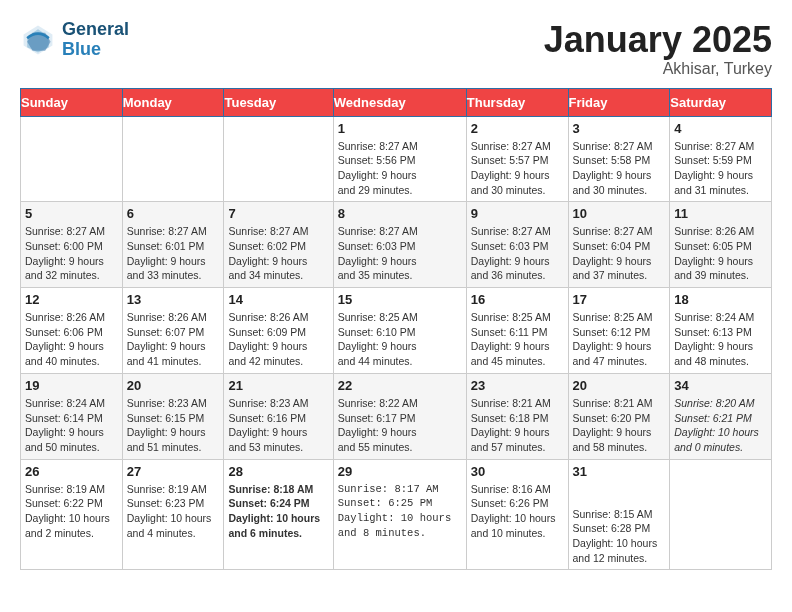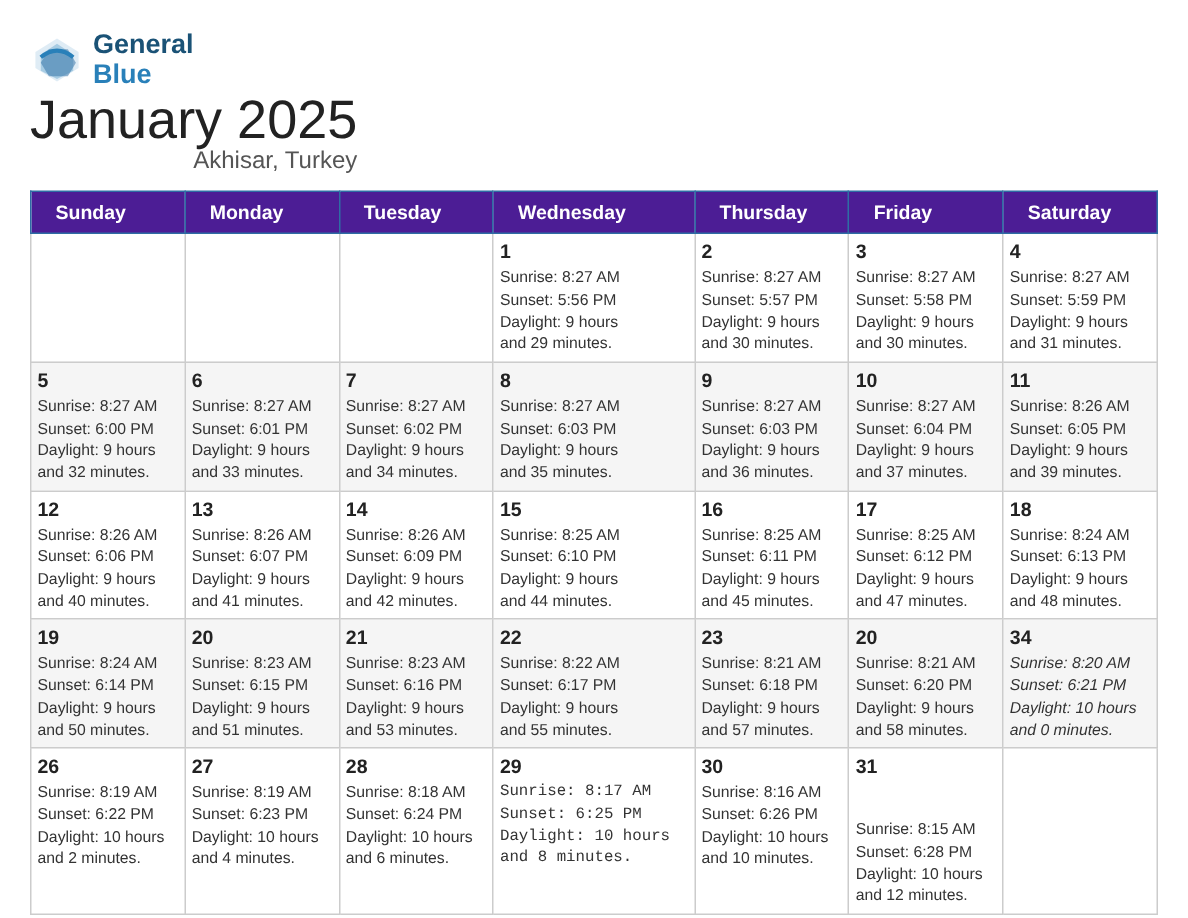--- a/index.html
+++ b/index.html
@@ -8,21 +8,20 @@
       background: #fff;
       width: 792px;
       min-height: 612px;
       padding: 20px;
     }
     .header {
       display: flex;
       justify-content: space-between;
       align-items: flex-start;
       margin-bottom: 10px;
-      flex-direction: column;
     }
     .logo {
       display: flex;
       align-items: center;
       gap: 6px;
     }
     .logo-text {
       font-size: 18px;
       font-weight: bold;
       color: #1a5276;
@@ -33,37 +32,37 @@
     }
     .logo-icon {
       width: 36px;
       height: 36px;
     }
     .title-block {
       text-align: right;
     }
     .month-title {
       font-size: 36px;
-      font-weight: normal;
+      font-weight: bold;
       color: #222;
       line-height: 1.1;
     }
     .subtitle {
       font-size: 16px;
       color: #555;
     }
     table {
       width: 100%;
       border-collapse: collapse;
       font-size: 11px;
     }
     thead tr th {
-      background-color: #4c1d95;
+      background-color: #ef4444;
       color: #fff;
-      padding: 6px 16px;
+      padding: 6px 0;
       text-align: left;
       font-size: 13px;
       font-weight: bold;
       border: 1px solid #2e6da4;
     }
     tbody tr td {
       border: 1px solid #ccc;
       vertical-align: top;
       padding: 4px;
       height: 80px;
@@ -319,21 +318,21 @@
         </td>
         <td>
           <span class="day-num">27</span>
           <div class="day-info" style="white-space: pre-line;">Sunrise: 8:19 AM
 Sunset: 6:23 PM
 Daylight: 10 hours
 and 4 minutes.</div>
         </td>
         <td>
           <span class="day-num">28</span>
-          <div class="day-info" style="white-space: pre-line;">Sunrise: 8:18 AM
+          <div class="day-info" style="white-space: pre-line; font-weight: bold;">Sunrise: 8:18 AM
 Sunset: 6:24 PM
 Daylight: 10 hours
 and 6 minutes.</div>
         </td>
         <td>
           <span class="day-num">29</span>
           <div class="day-info" style="white-space: pre-line; font-family: Liberation Mono, monospace;">Sunrise: 8:17 AM
 Sunset: 6:25 PM
 Daylight: 10 hours
 and 8 minutes.</div>

